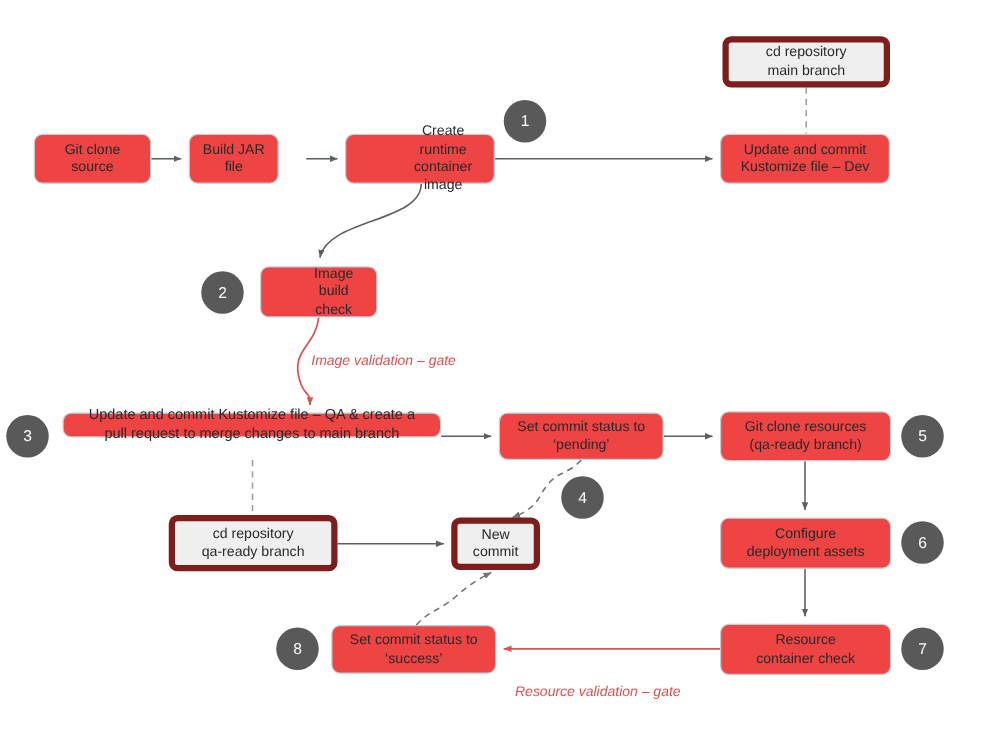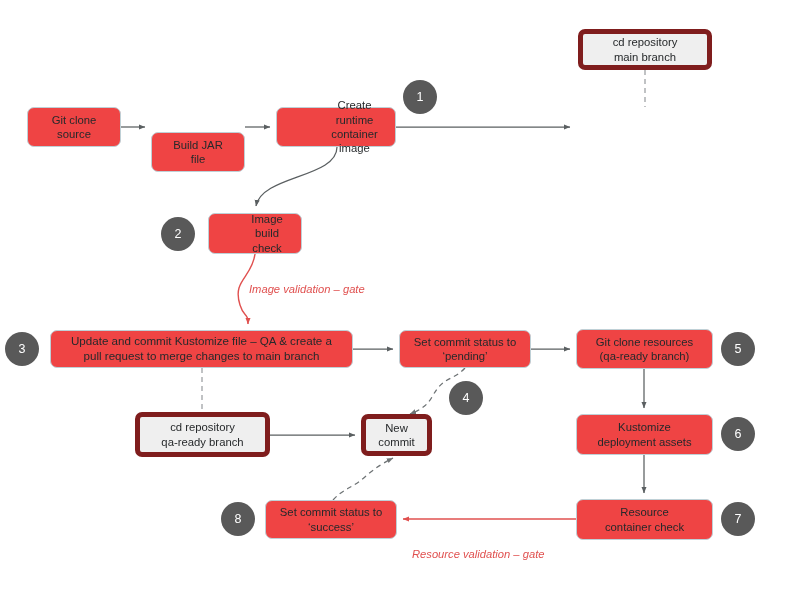--- a/index.html
+++ b/index.html
@@ -98,39 +98,41 @@
       <path d="M202,368 L202,412"></path>
     </g>
     <g stroke="#6e7375" stroke-width="1.25" fill="none" stroke-dasharray="5,4">
       <path d="M465,368 C452,382 444,375 432,397 C427,406 420,410 410,414" marker-end="url(#ahd)"></path>
       <path d="M333,500 C345,487 352,489 366,476 C375,468 385,462 393,458" marker-end="url(#ahd)"></path>
     </g>
   </svg>
 
   <div class="node blue" style="left:27px;top:107px;width:94px;height:40px;">Git clone
 source</div>
-  <div class="node blue" style="left:151px;top:107px;width:94px;height:40px;margin-top:25px;">Build JAR
+  <div class="node blue" style="left:151px;top:107px;width:72px;height:40px;">Build JAR
 file</div>
   <div class="node blue" style="left:276px;top:107px;width:120px;height:40px;padding-left:43px;">Create runtime
 container image</div>
   <div class="node grey" style="left:578px;top:29px;width:134px;height:41px;">cd repository
 main branch</div>
+  <div class="node blue" style="left:576px;top:107px;width:136px;height:40px;">Update and commit
+Kustomize file – Dev</div>
   <div class="node blue" style="left:208px;top:213px;width:94px;height:41px;padding-left:30px;">Image build
 check</div>
-  <div class="node blue wide" style="left:50px;top:330px;width:303px;height:38px;">Update and commit Kustomize file – QA &amp; create a
+  <div class="node blue wide" style="left:50px;top:330px;width:303px;height:20px;">Update and commit Kustomize file – QA &amp; create a
 pull request to merge changes to main branch</div>
   <div class="node blue" style="left:399px;top:330px;width:132px;height:38px;">Set commit status to
 ‘pending’</div>
   <div class="node blue" style="left:576px;top:329px;width:137px;height:40px;">Git clone resources
 (qa-ready branch)</div>
   <div class="node grey" style="left:135px;top:412px;width:135px;height:45px;">cd repository
 qa-ready branch</div>
   <div class="node grey" style="left:361px;top:414px;width:71px;height:42px;">New
 commit</div>
-  <div class="node blue" style="left:576px;top:414px;width:137px;height:41px;">Kustomize
+  <div class="node blue" style="left:576px;top:414px;width:137px;height:41px;">Configure
 deployment assets</div>
   <div class="node blue" style="left:576px;top:499px;width:137px;height:41px;">Resource
 container check</div>
   <div class="node blue" style="left:265px;top:500px;width:132px;height:39px;">Set commit status to
 ‘success’</div>
 
   <div class="badge" style="left:403px;top:80px;">1</div>
   <div class="badge" style="left:161px;top:217px;">2</div>
   <div class="badge" style="left:5px;top:332px;">3</div>
   <div class="badge" style="left:449px;top:381px;">4</div>

